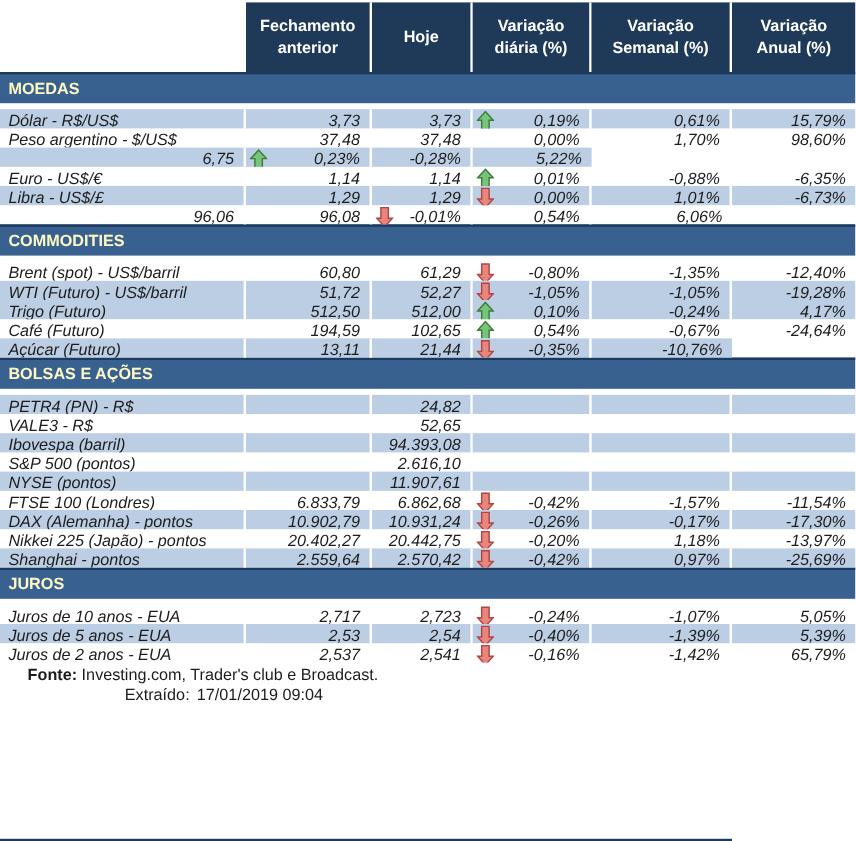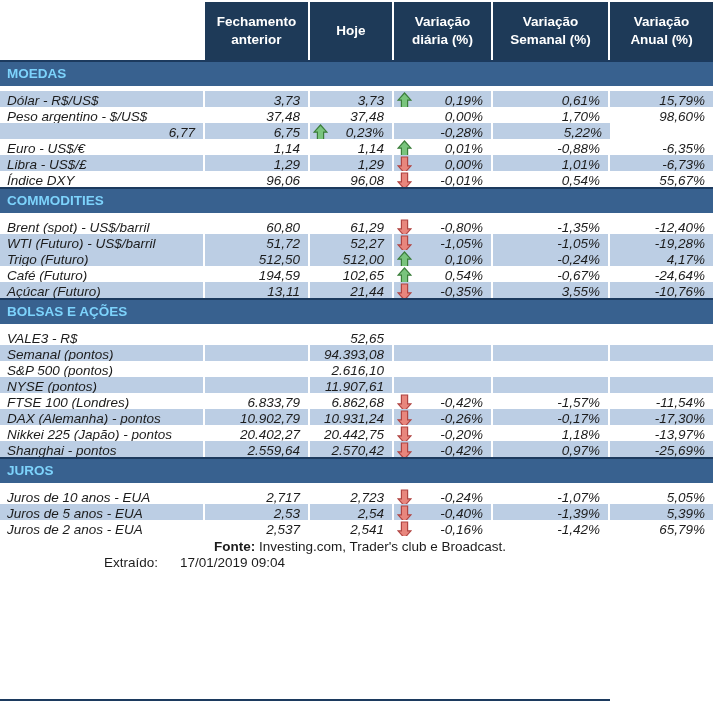--- a/index.html
+++ b/index.html
@@ -28,21 +28,21 @@
     padding:0 4px;
   }
   .hcell:last-child{border-right:none;}
   .hcell.empty{background:#fff;border-right:none;}
   
   .band{
     height:24px;line-height:24px;
     background:var(--band-bg,#38618f);
     border-top:2px solid var(--band-border,#1c3a5e);
     margin-bottom:5px;
-    color:#7dd3fc;font-weight:bold;font-size:13.5px;
+    color:#fef9c3;font-weight:bold;font-size:13.5px;
     padding-left:7px;
     box-sizing:content-box;
   }
   
   .row{height:16px;font-style:italic;}
   .cell{
     box-sizing:border-box;
     font-size:13.5px;line-height:20px;
     border-right:2px solid #fff;
     white-space:nowrap;overflow:hidden;
@@ -52,24 +52,24 @@
   .cell.label{padding-left:7px;}
   .cell.num{text-align:right;padding-right:8px;}
   .cell.diaria{position:relative;}
   .cell.diaria .arrow{
     position:absolute;left:3px;top:1px;width:15px;height:18px;
     display:inline-block;
   }
   .cell.diaria .arrow svg{display:block;}
   
   .footer{margin-top:3px;font-size:13.5px;line-height:16px;}
-  .fonte-line{padding-left:7px;text-align:center;}
+  .fonte-line{padding-left:23px;}
   .fonte-line .b{font-weight:bold;}
   .extraido-line{padding-left:104px;}
-  .extraido-line .lbl{margin-right:22px;}
+  .extraido-line .lbl{margin-right:6px;}
   .bottom-bar{
     position:absolute;left:0;bottom:0;
     width:610px;height:2px;
     background:var(--band-border,#1c3a5e);
   }
 </style>
 </head>
 <body>
 
 <div class="sheet">
@@ -106,21 +106,20 @@
   <div class="grid row">
     <div class="cell label">Peso argentino - $/US$</div>
     <div class="cell num">37,48</div>
     <div class="cell num">37,48</div>
     <div class="cell num diaria"><span class="val">0,00%</span></div>
     <div class="cell num">1,70%</div>
     <div class="cell num">98,60%</div>
   </div>
 
   <div class="grid row shaded">
-    <div class="cell num">6,77</div>
     <div class="cell num">6,75</div>
     <div class="cell num diaria"><span class="arrow">
             <svg xmlns="http://www.w3.org/2000/svg" width="15" height="18" viewBox="0 0 15 18">
               <polygon points="7.5,1 14,8.2 10.6,8.2 10.6,17 4.4,17 4.4,8.2 1,8.2" fill="#79c47d" stroke="#3a7d3a" stroke-width="1.2"></polygon>
             </svg>
           </span><span class="val">0,23%</span></div>
     <div class="cell num">-0,28%</div>
     <div class="cell num">5,22%</div>
   </div>
 
@@ -144,30 +143,29 @@
     <div class="cell num diaria"><span class="arrow">
             <svg xmlns="http://www.w3.org/2000/svg" width="15" height="18" viewBox="0 0 15 18">
               <polygon points="7.5,17 1,9.8 4.4,9.8 4.4,1 10.6,1 10.6,9.8 14,9.8" fill="#e8867d" stroke="#b04543" stroke-width="1.2"></polygon>
             </svg>
           </span><span class="val">0,00%</span></div>
     <div class="cell num">1,01%</div>
     <div class="cell num">-6,73%</div>
   </div>
 
   <div class="grid row">
-    <div class="cell label">Índice DXY</div>
     <div class="cell num">96,06</div>
     <div class="cell num">96,08</div>
     <div class="cell num diaria"><span class="arrow">
             <svg xmlns="http://www.w3.org/2000/svg" width="15" height="18" viewBox="0 0 15 18">
               <polygon points="7.5,17 1,9.8 4.4,9.8 4.4,1 10.6,1 10.6,9.8 14,9.8" fill="#e8867d" stroke="#b04543" stroke-width="1.2"></polygon>
             </svg>
           </span><span class="val">-0,01%</span></div>
     <div class="cell num">0,54%</div>
-    <div class="cell num">55,67%</div>
+    <div class="cell num">6,06%</div>
   </div>
 
   <div class="band-wrap">
     <div class="band">
       <span>COMMODITIES</span>
     </div>
   </div>
 
   <div class="grid row">
     <div class="cell label">Brent (spot) - US$/barril</div>
@@ -224,42 +222,49 @@
 
   <div class="grid row shaded">
     <div class="cell label">Açúcar (Futuro)</div>
     <div class="cell num">13,11</div>
     <div class="cell num">21,44</div>
     <div class="cell num diaria"><span class="arrow">
             <svg xmlns="http://www.w3.org/2000/svg" width="15" height="18" viewBox="0 0 15 18">
               <polygon points="7.5,17 1,9.8 4.4,9.8 4.4,1 10.6,1 10.6,9.8 14,9.8" fill="#e8867d" stroke="#b04543" stroke-width="1.2"></polygon>
             </svg>
           </span><span class="val">-0,35%</span></div>
-    <div class="cell num">3,55%</div>
     <div class="cell num">-10,76%</div>
   </div>
 
   <div class="band-wrap">
     <div class="band">
       <span>BOLSAS E AÇÕES</span>
     </div>
   </div>
 
+  <div class="grid row shaded">
+    <div class="cell label">PETR4 (PN) - R$</div>
+    <div class="cell num"></div>
+    <div class="cell num">24,82</div>
+    <div class="cell num diaria"><span class="val"></span></div>
+    <div class="cell num"></div>
+    <div class="cell num"></div>
+  </div>
 
   <div class="grid row">
     <div class="cell label">VALE3 - R$</div>
     <div class="cell num"></div>
     <div class="cell num">52,65</div>
     <div class="cell num diaria"><span class="val"></span></div>
     <div class="cell num"></div>
     <div class="cell num"></div>
   </div>
 
   <div class="grid row shaded">
-    <div class="cell label">Semanal (pontos)</div>
+    <div class="cell label">Ibovespa (barril)</div>
     <div class="cell num"></div>
     <div class="cell num">94.393,08</div>
     <div class="cell num diaria"><span class="val"></span></div>
     <div class="cell num"></div>
     <div class="cell num"></div>
   </div>
 
   <div class="grid row">
     <div class="cell label">S&amp;P 500 (pontos)</div>
     <div class="cell num"></div>

